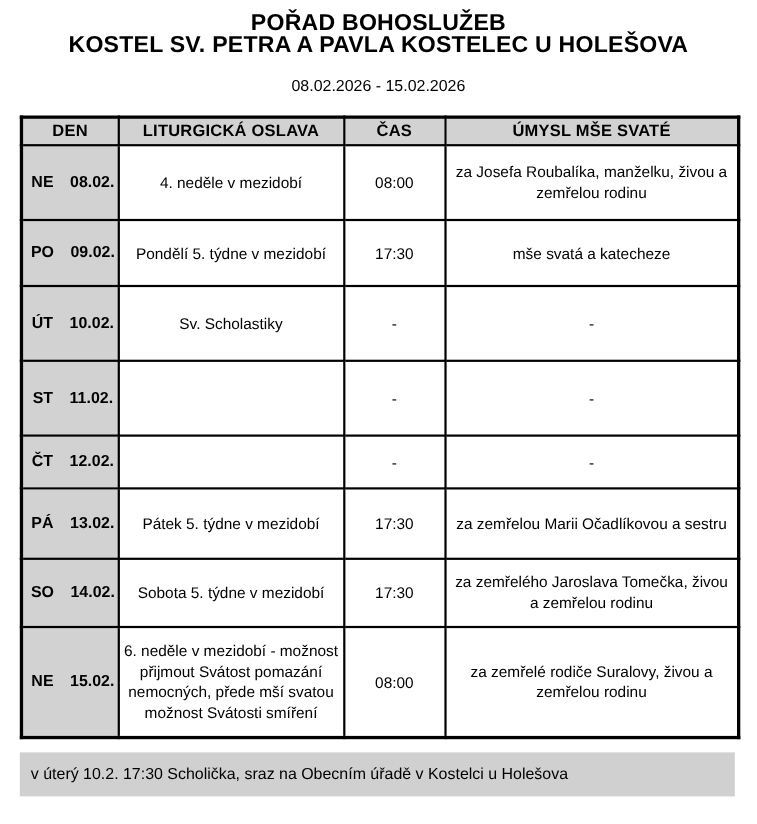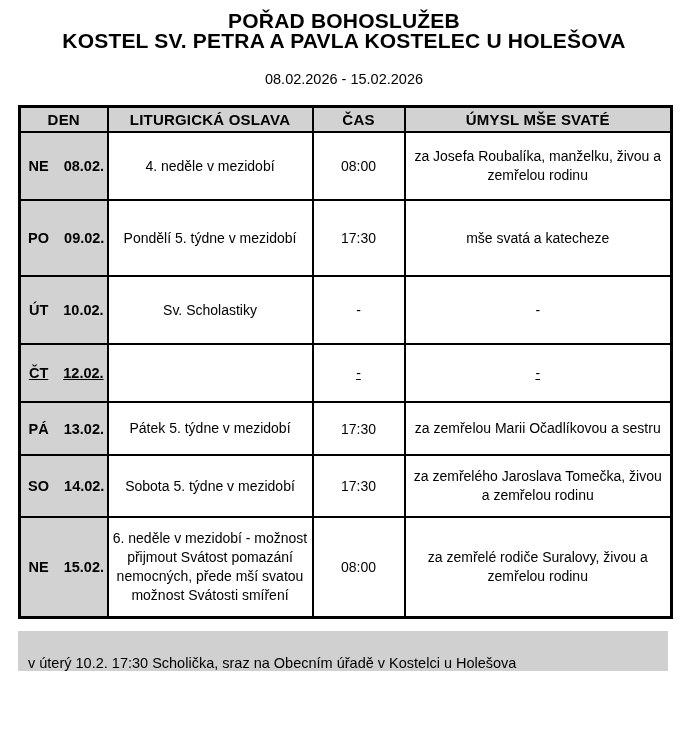--- a/index.html
+++ b/index.html
@@ -78,21 +78,21 @@
   td.time-cell {
     text-align: center;
     font-size: 14px;
   }
   .footer-note {
     width: 650px;
     height: 40px;
     margin: 12px 0 0 18px;
     background: var(--note-bg, #d0d0d0);
     display: flex;
-    align-items: flex-end;
+    align-items: center;
     box-sizing: border-box;
     padding-left: 10px;
     font-size: 14.5px;
   }
 </style>
 </head>
 <body>
 
 <div class="page">
 
@@ -123,21 +123,21 @@
         <span class="day-wrap">
           <span class="day-abbr">NE</span>
           <span class="day-date">08.02.</span>
         </span>
       </td>
       <td class="celebration-cell">4. neděle v mezidobí</td>
       <td class="time-cell">08:00</td>
       <td class="intention-cell">za Josefa Roubalíka, manželku, živou a zemřelou rodinu</td>
     </tr>
 
-    <tr style="height: 76px;">
+    <tr style="height: 60px;">
       <td class="day-cell">
         <span class="day-wrap">
           <span class="day-abbr">PO</span>
           <span class="day-date">09.02.</span>
         </span>
       </td>
       <td class="celebration-cell">Pondělí 5. týdne v mezidobí</td>
       <td class="time-cell">17:30</td>
       <td class="intention-cell">mše svatá a katecheze</td>
     </tr>
@@ -147,34 +147,45 @@
         <span class="day-wrap">
           <span class="day-abbr">ÚT</span>
           <span class="day-date">10.02.</span>
         </span>
       </td>
       <td class="celebration-cell">Sv. Scholastiky</td>
       <td class="time-cell">-</td>
       <td class="intention-cell">-</td>
     </tr>
 
-
-    <tr style="height: 58px; text-decoration: underline;">
-      <td class="day-cell">
-        <span class="day-wrap">
-          <span class="day-abbr">ČT</span>
-          <span class="day-date">12.02.</span>
+    <tr style="height: 68px;">
+      <td class="day-cell">
+        <span class="day-wrap">
+          <span class="day-abbr">ST</span>
+          <span class="day-date">11.02.</span>
         </span>
       </td>
       <td class="celebration-cell"></td>
       <td class="time-cell">-</td>
       <td class="intention-cell">-</td>
     </tr>
 
-    <tr style="height: 53px;">
+    <tr style="height: 48px;">
+      <td class="day-cell">
+        <span class="day-wrap">
+          <span class="day-abbr">ČT</span>
+          <span class="day-date">12.02.</span>
+        </span>
+      </td>
+      <td class="celebration-cell"></td>
+      <td class="time-cell">-</td>
+      <td class="intention-cell">-</td>
+    </tr>
+
+    <tr style="height: 64px;">
       <td class="day-cell">
         <span class="day-wrap">
           <span class="day-abbr">PÁ</span>
           <span class="day-date">13.02.</span>
         </span>
       </td>
       <td class="celebration-cell">Pátek 5. týdne v mezidobí</td>
       <td class="time-cell">17:30</td>
       <td class="intention-cell">za zemřelou Marii Očadlíkovou a sestru</td>
     </tr>

